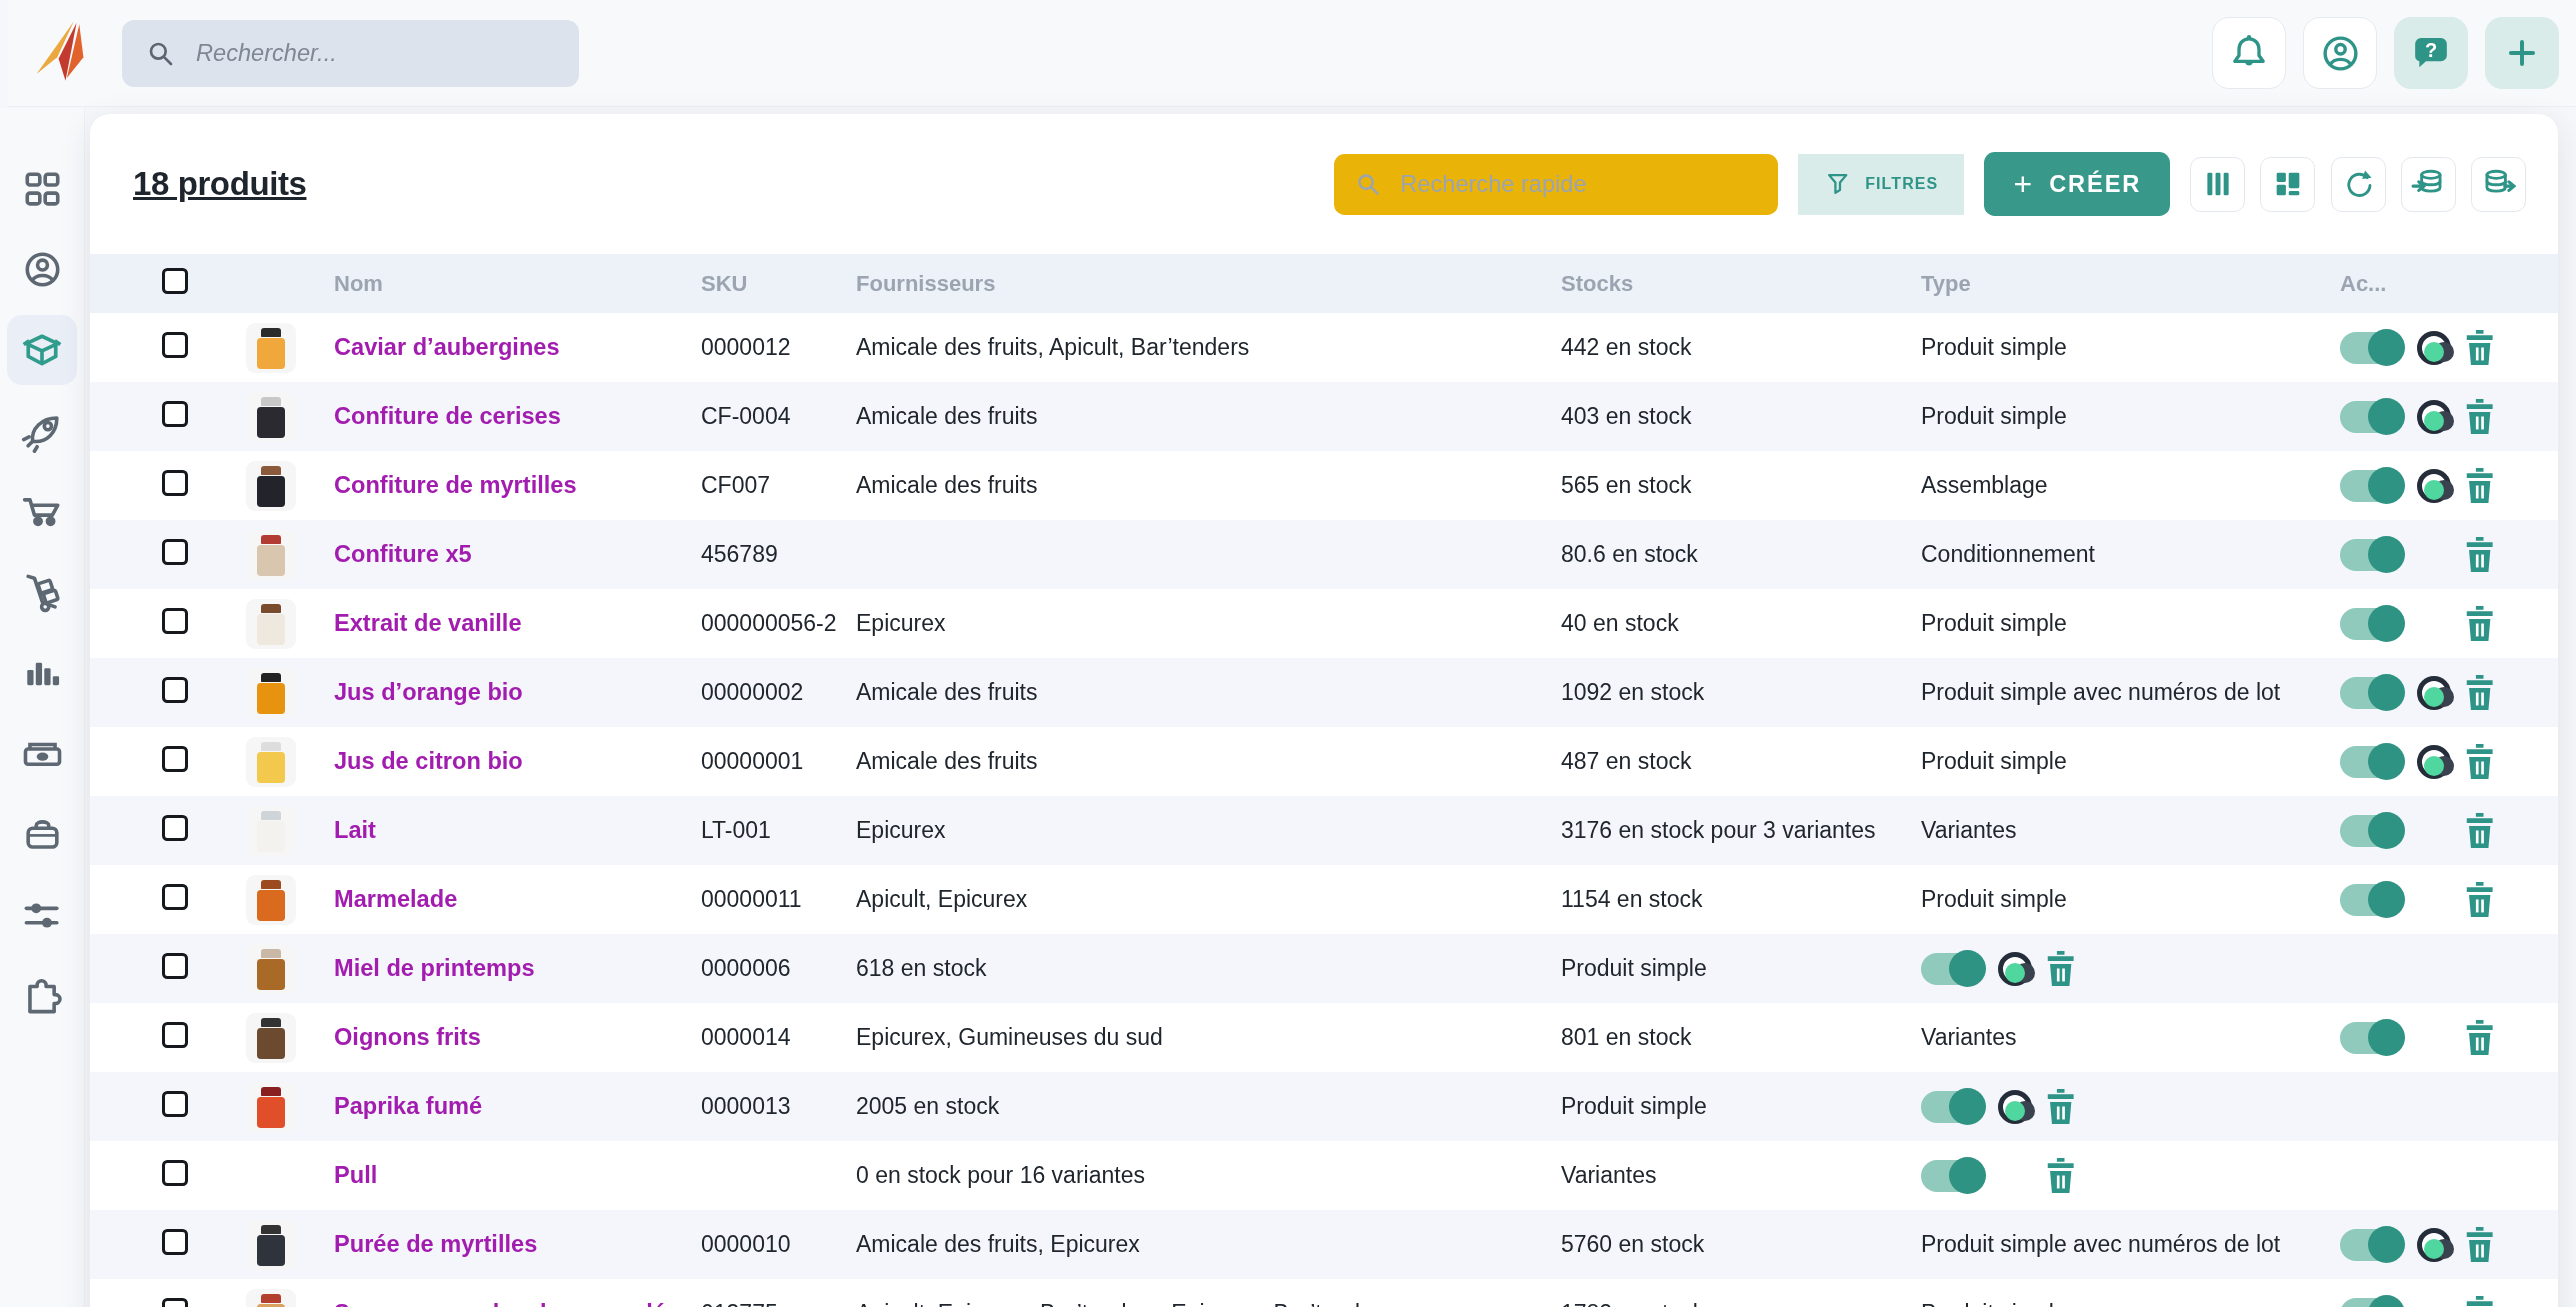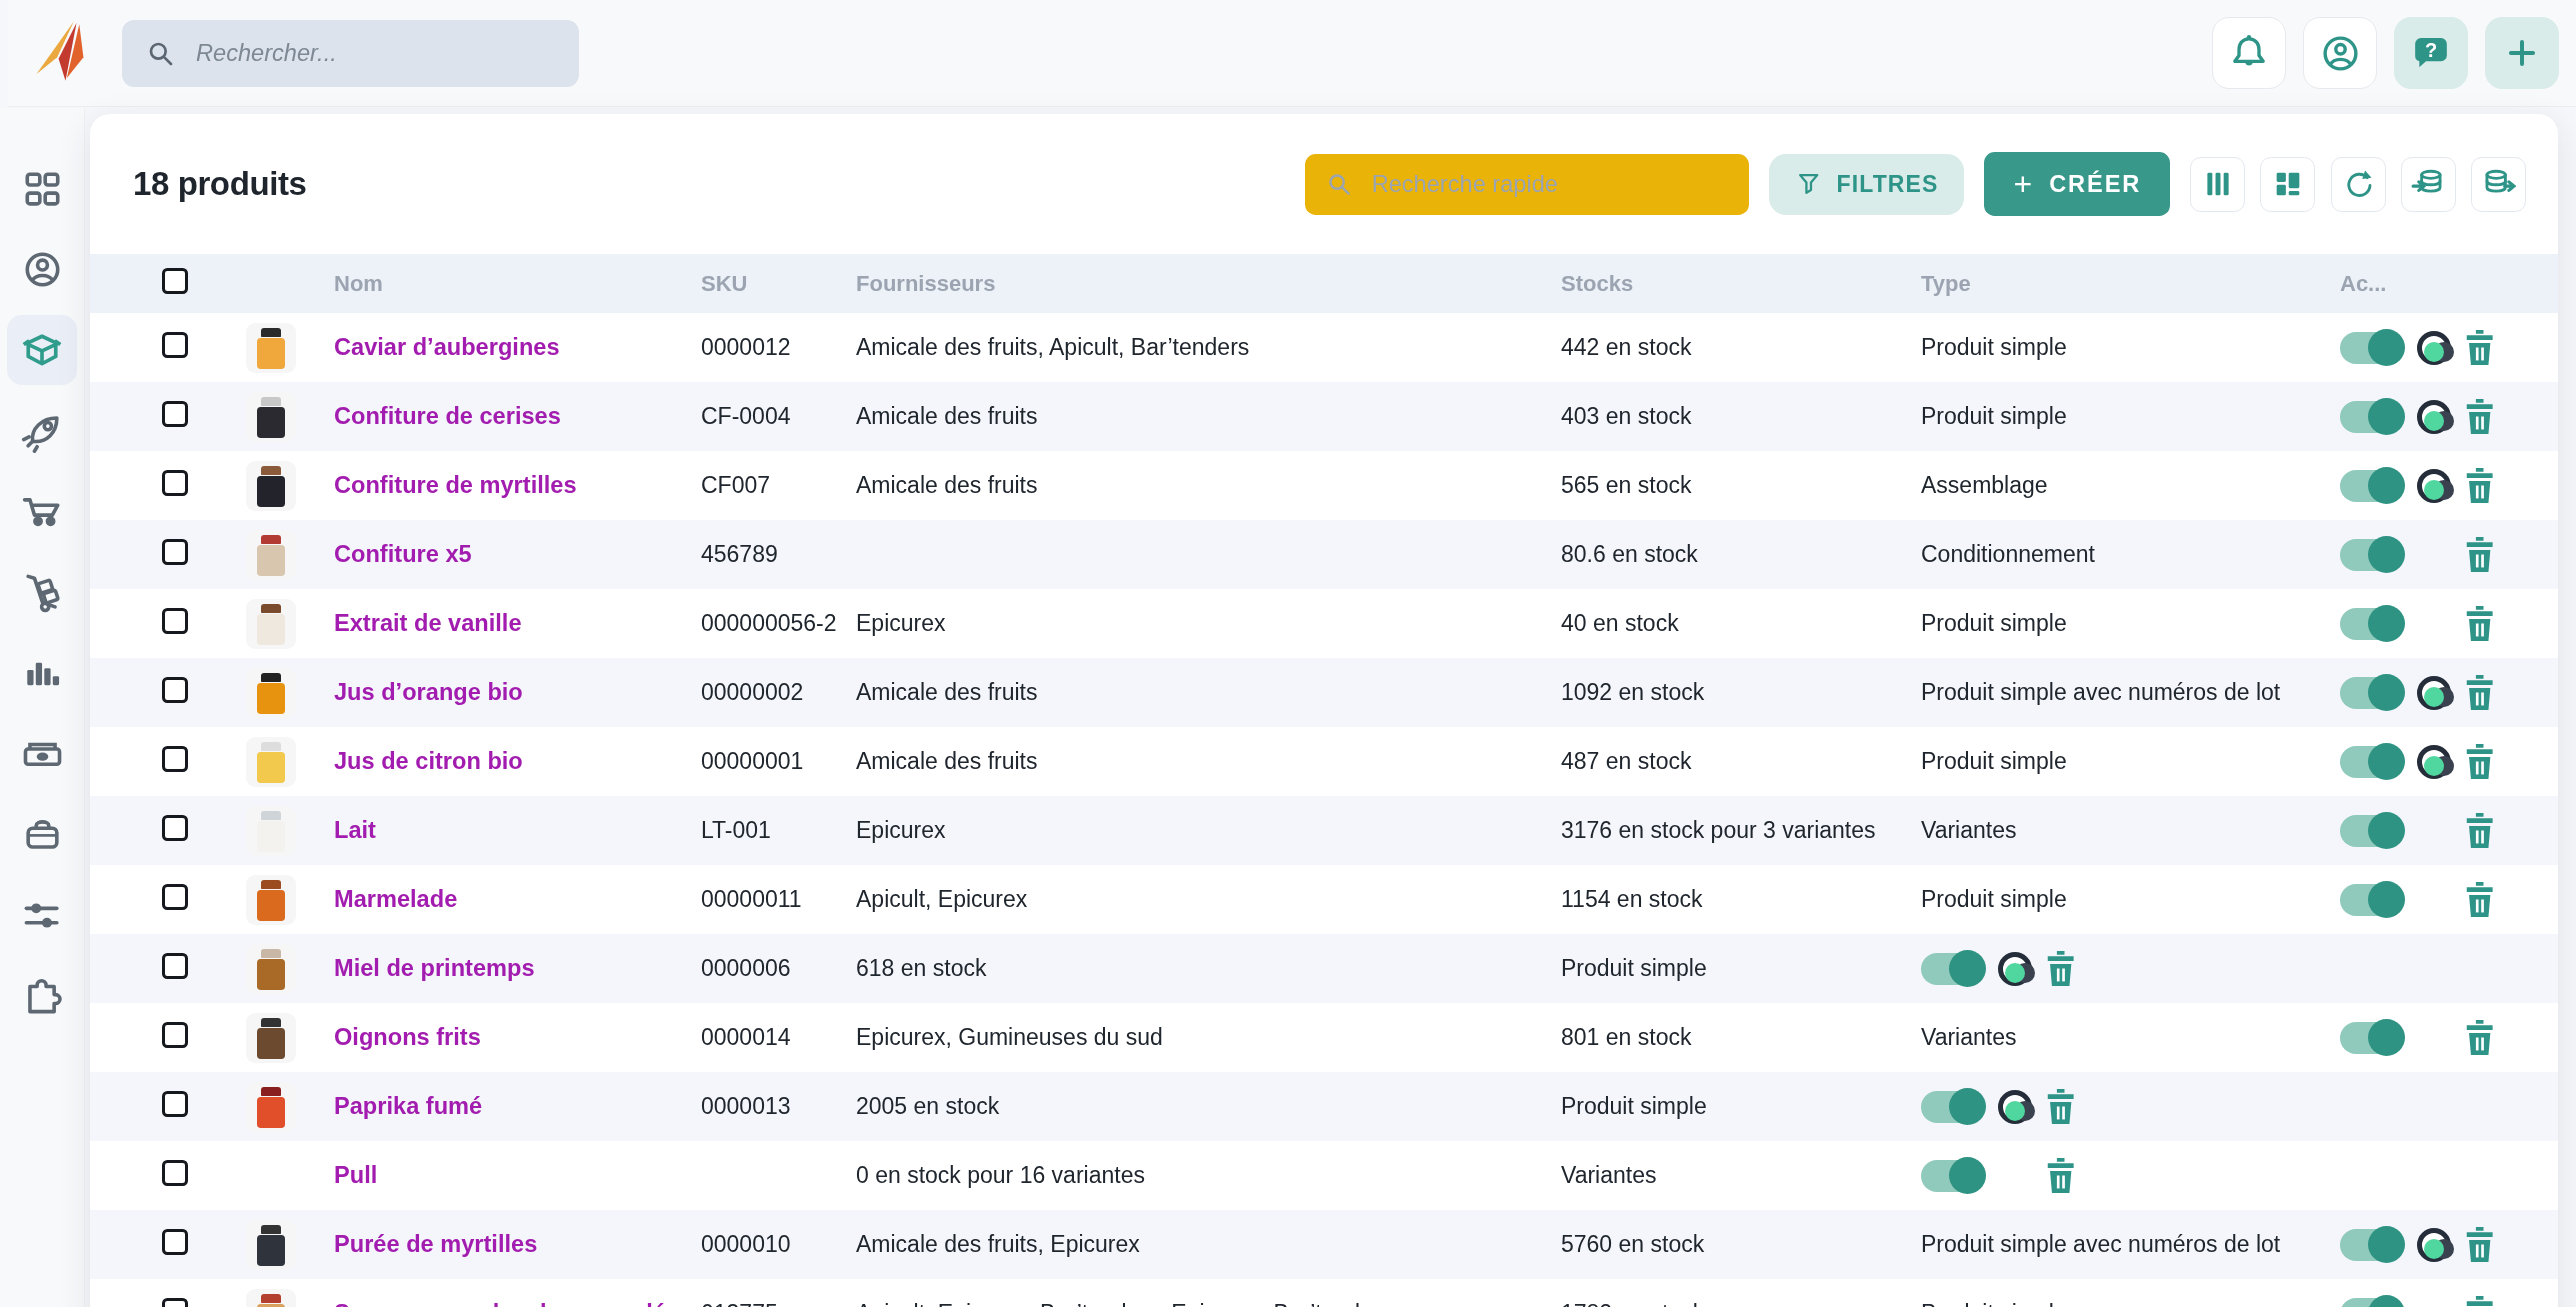--- a/index.html
+++ b/index.html
@@ -18,26 +18,26 @@
   .topbar-actions { position:absolute; right:25px; top:17px; display:flex; gap:17px; }
   .tb-btn { width:74px; height:72px; border-radius:17px; background:#fff; border:1.5px solid #e6e9ee; display:flex; align-items:center; justify-content:center; cursor:pointer; }
   .tb-btn.teal { background:#d9ece9; border-color:#d9ece9; }
   
   .sidebar { position:absolute; left:0; top:108px; bottom:0; width:85px; background:#f8f9fb; border-right:1.5px solid #eef0f4; display:flex; flex-direction:column; align-items:center; padding-top:46px; gap:10.7px; }
   .side-item { width:70px; height:70px; border-radius:15.2px; display:flex; align-items:center; justify-content:center; cursor:pointer; flex:0 0 auto; }
   .side-item.active { background:#e9eef7; }
   
   .card { position:absolute; left:90px; top:114px; width:2468px; height:1265px; background:#fff; border-radius:20px; box-shadow:0 9.1px 34px rgba(30,40,60,.10); overflow:hidden; }
   .card-header { display:flex; align-items:center; justify-content:space-between; height:140px; padding:0 32px 0 43px; }
-  .title { font-size:33px; font-weight:800; color:#1f252d; letter-spacing:-0.4px; }
+  .title { font-size:33px; font-weight:800; color:#1f252d; letter-spacing:-0.4px;text-decoration:underline; }
   .toolbar { display:flex; align-items:center; gap:20px; }
   .quick-search { width:444px; height:61px; background:#eab308; border-radius:10.7px; display:flex; align-items:center; gap:15.2px; padding:0 20px; }
   .quick-search input { flex:1; background:transparent; border:none; outline:none; font-size:23.6px; color:#4a5663; font-family:"Liberation Sans", sans-serif; }
   .quick-search input::placeholder { color:#9aa4b2; }
-  .btn-filters { height:61px; padding:0 26px; background:#d9ece9; color:#2f9488; border:none; border-radius:17px; display:flex; align-items:center; gap:13.7px; font-weight:700; font-size:23px; letter-spacing:1.1px; font-family:"Liberation Sans", sans-serif; cursor:pointer; }
+  .btn-filters { height:61px; padding:0 26px; background:#d9ece9; color:#2f9488; border:none; border-radius:1px; display:flex; align-items:center; gap:13.7px; font-weight:700; font-size:16px; letter-spacing:1.1px; font-family:"Liberation Sans", sans-serif; cursor:pointer; }
   .btn-create { height:64px; padding:0 29px; background:#38998a; color:#fff; border:none; border-radius:10.7px; display:flex; align-items:center; gap:15.2px; font-weight:700; font-size:23.6px; letter-spacing:1.9px; font-family:"Liberation Sans", sans-serif; cursor:pointer; }
   .btn-create .plus { font-size:32px; font-weight:400; line-height:1; }
   .icon-group { display:flex; gap:15.2px; }
   .icon-btn { width:55px; height:55px; background:#fff; border:1.5px solid #e3e7ee; border-radius:10.7px; display:flex; align-items:center; justify-content:center; cursor:pointer; }
   
   .thead, .trow { display:grid; grid-template-columns:84px 88px 367px 155px 705px 360px 419px 1fr; align-items:center; padding-left:72px; padding-right:30.5px; }
   .thead { height:59px; background:#edf1f8; color:#9ba4b0; font-weight:700; font-size:22px; }
   .trow { height:69px; font-size:23px; background:#fff; }
   .trow.alt { background:#f4f6fb; }
   .checkbox { display:inline-block; width:26px; height:26px; border:3px solid #15181c; border-radius:5.3px; background:#fff; cursor:pointer; }

